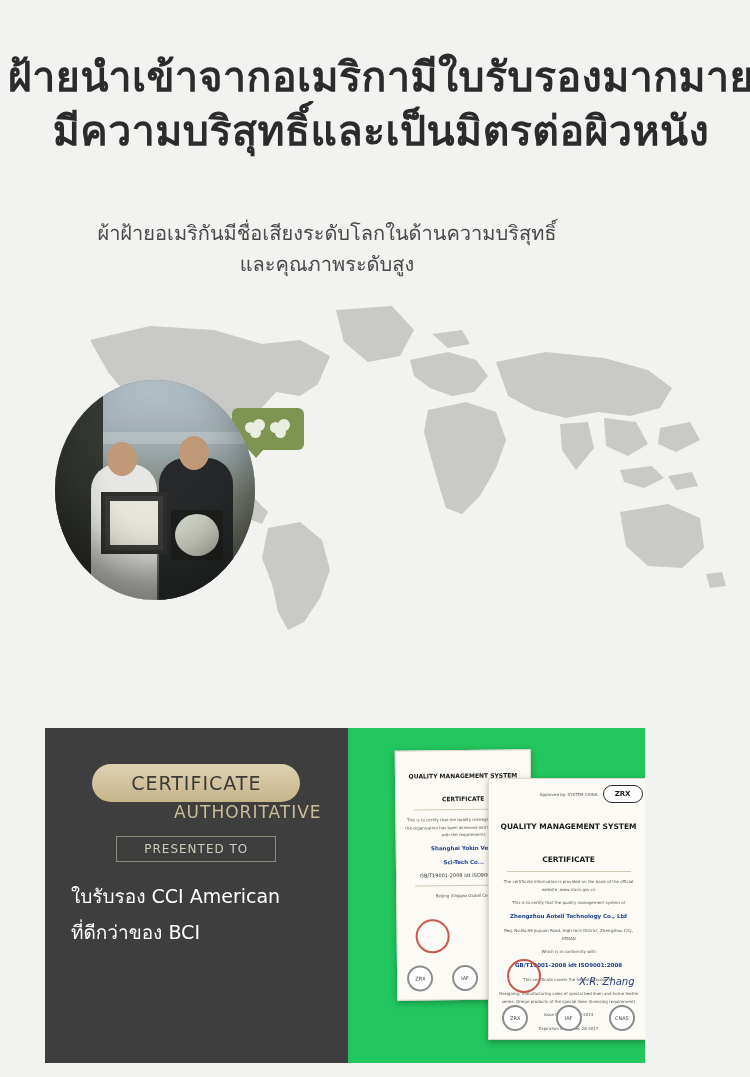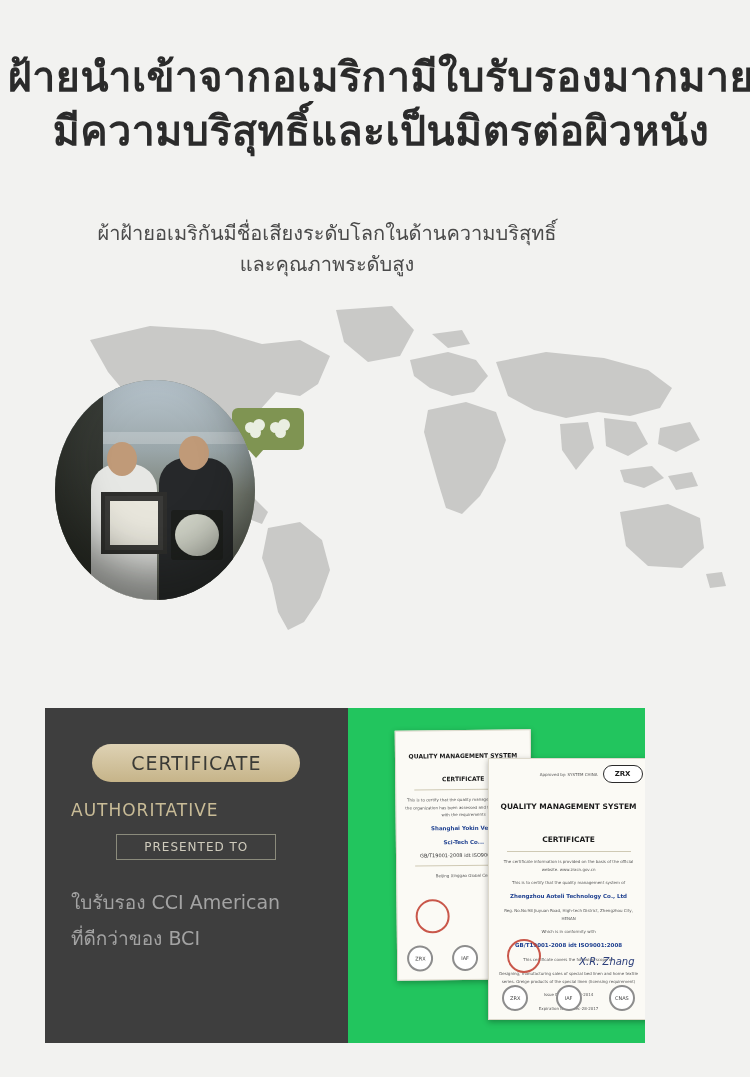--- a/index.html
+++ b/index.html
@@ -166,21 +166,21 @@
   }
   .ph-shadow {
     position: absolute; inset: 0; border-radius: 50%;
     box-shadow: inset 0 -30px 46px rgba(20,22,18,.55);
   }
 
   
   .cert-panel {
     position: absolute;
     left: 45px;
-    top: 708px;
+    top: 728px;
     width: 600px;
     height: 335px;
     display: flex;
   }
   .cert-left {
     width: 330px;
     height: 100%;
     background: #3e3e3e;
     padding: 36px 26px 0 26px;
     position: relative;
@@ -192,41 +192,40 @@
     background: linear-gradient(#ded2b4, #c6b489);
     border-radius: 19px;
     color: #3b3b36;
     font-size: 19px;
     letter-spacing: 1px;
     display: flex;
     align-items: center;
     justify-content: center;
   }
   .authoritative {
-    margin-top: 18px;
-    text-align: left;
+    text-align: right;
     color: #c9bc97;
     font-size: 17px;
     letter-spacing: 1px;
   }
   .presented {
     width: 160px;
     height: 26px;
     margin: 14px auto 0 auto;
     border: 1px solid #8b8b7c;
     color: #cfcbbc;
     font-size: 12px;
     letter-spacing: 1px;
     display: flex;
     align-items: center;
     justify-content: center;
   }
   .cert-lines {
-    margin-top: 24px;
-    color: #a3a3a3;
+    margin-top: 16px;
+    color: #ffffff;
     font-size: 19px;
     line-height: 1.9;
   }
   .cert-lines div { white-space: nowrap; }
 
   .cert-right {
     width: 330px;
     height: 100%;
     background: #22c55e;
     position: relative;

